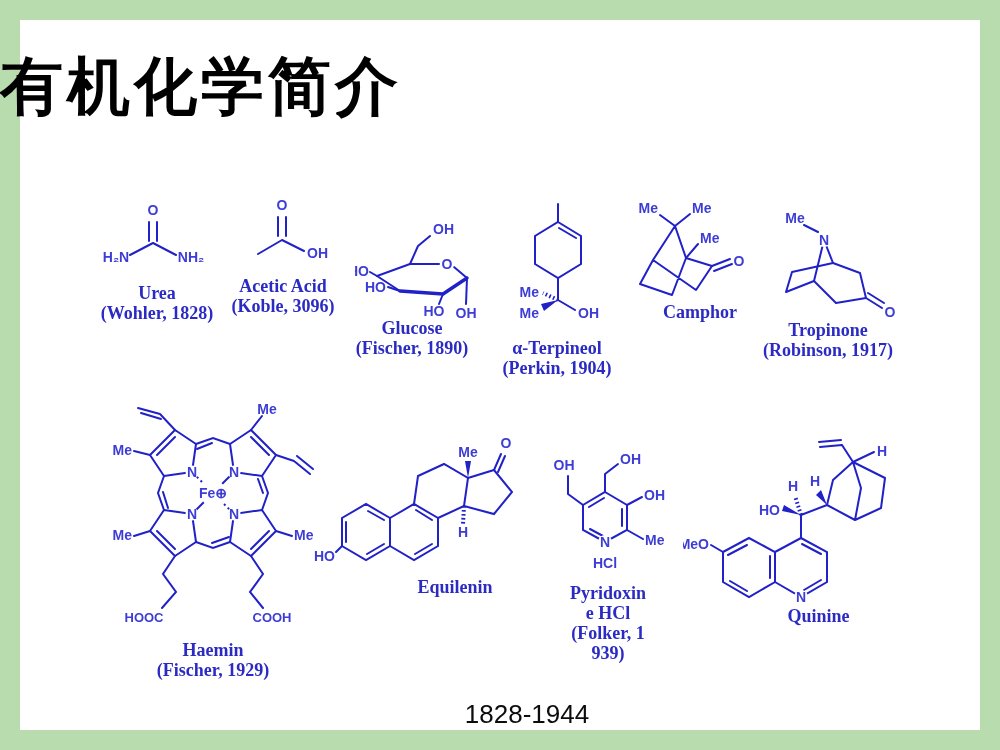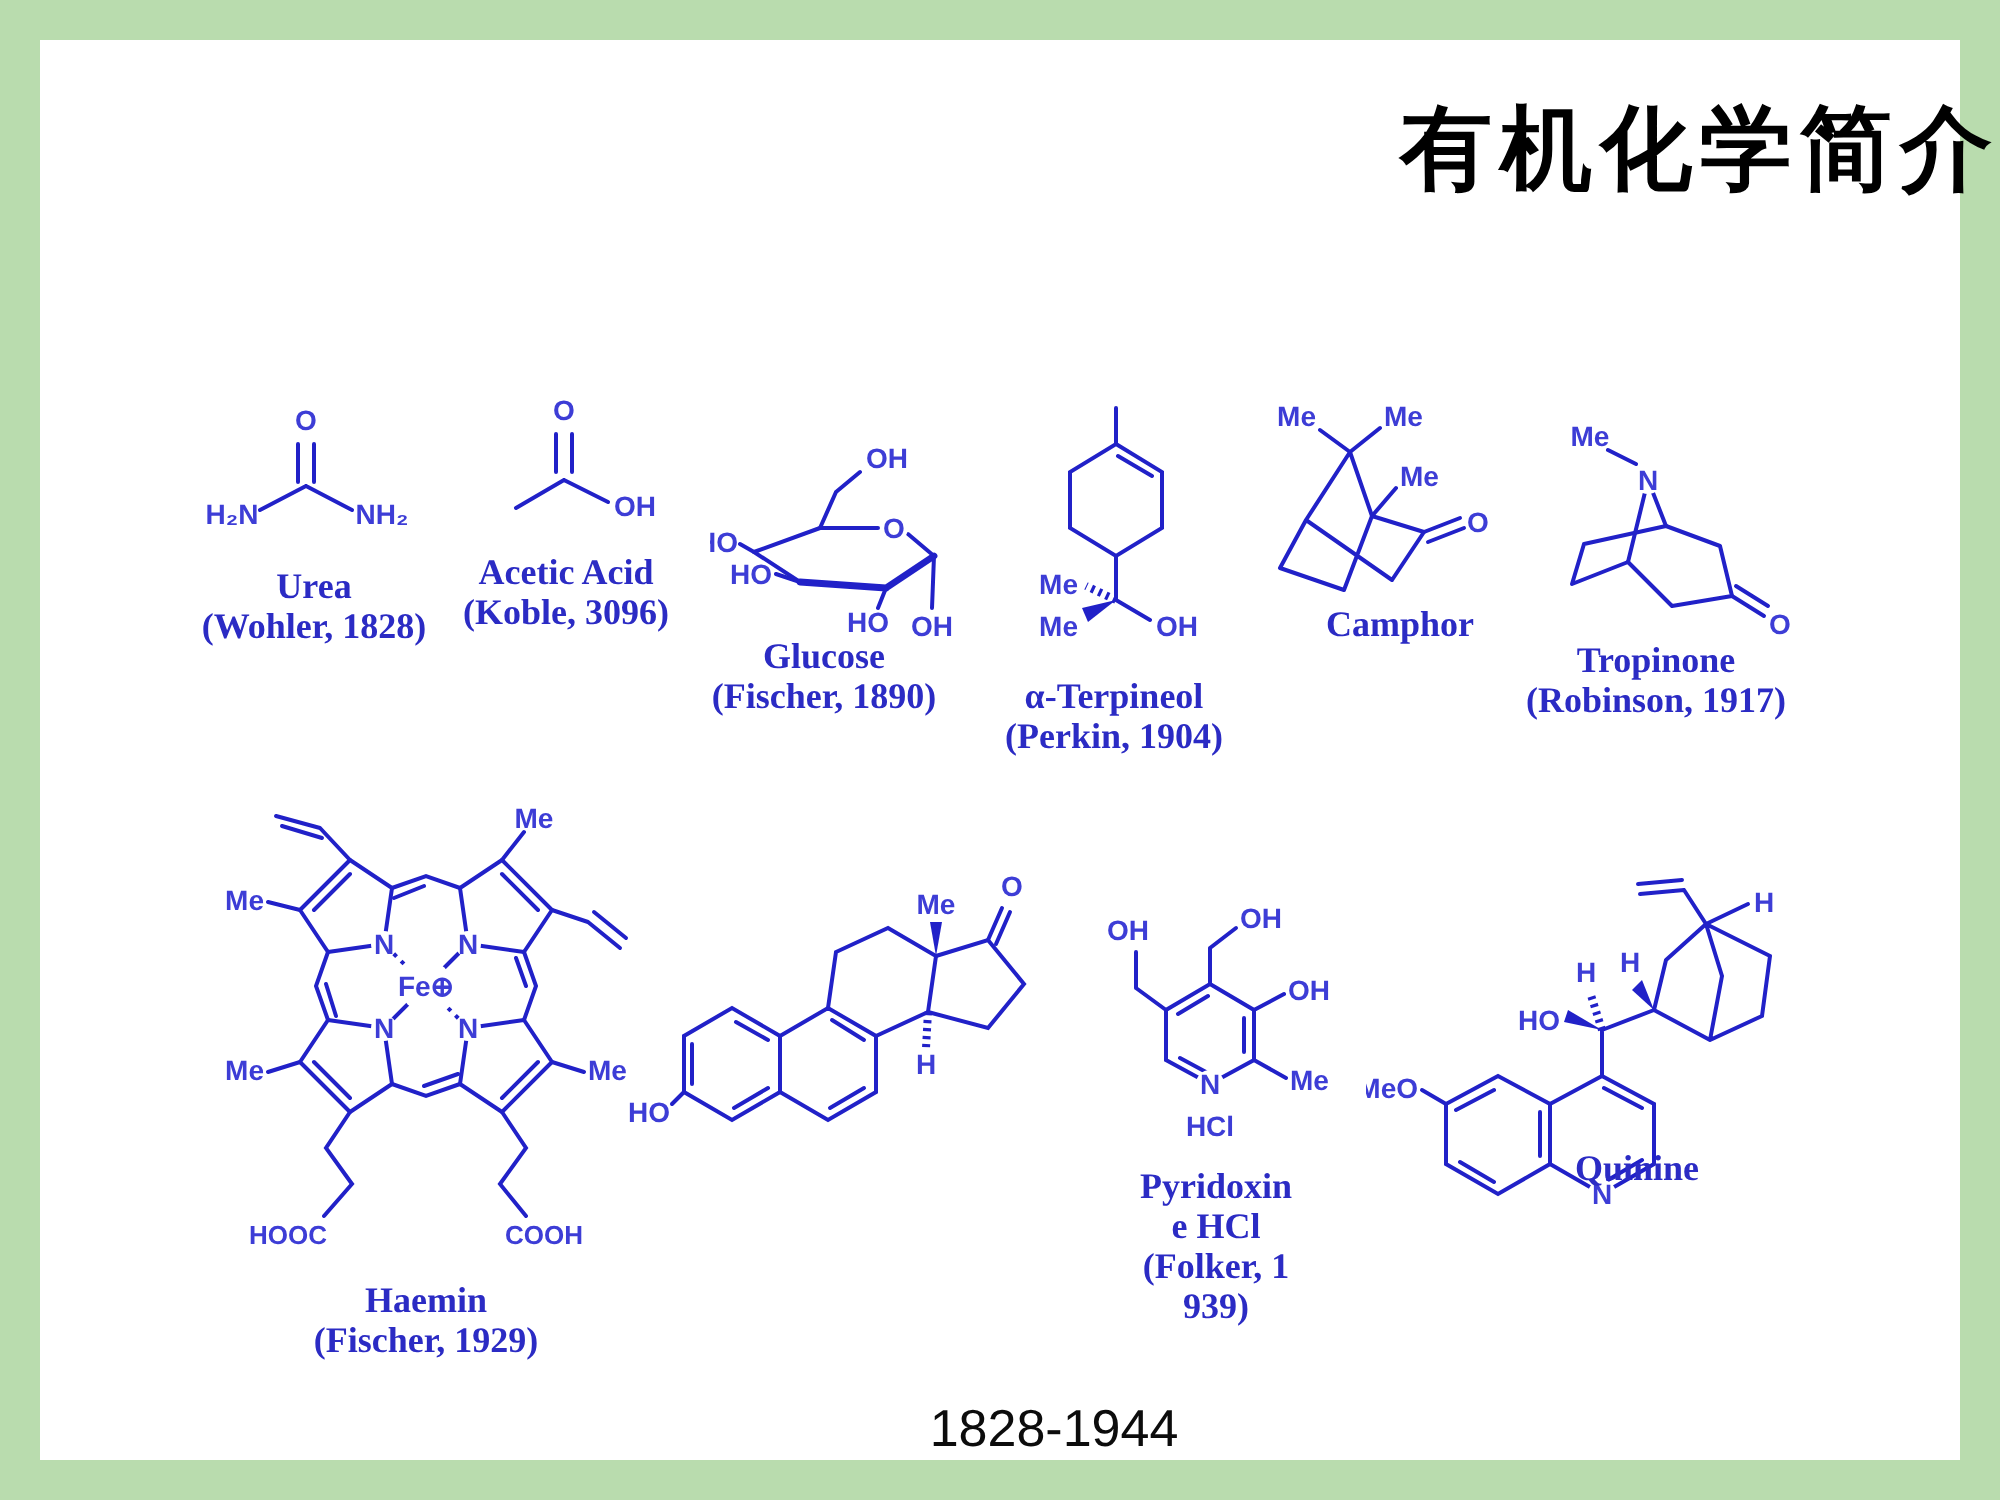--- a/index.html
+++ b/index.html
@@ -1,18 +1,18 @@
 <!DOCTYPE html>
 <html><head>
 <meta charset="utf-8">
 <style>
   html,body{margin:0;padding:0}
   body{width:1000px;height:750px;position:relative;background:#b9dcae;font-family:"Liberation Sans",sans-serif;overflow:hidden}
   .slide{position:absolute;left:20px;top:20px;width:960px;height:710px;background:#ffffff}
-  .title{position:absolute;left:0;top:44px;width:100%;text-align:right;font-weight:bold;font-size:46px;color:#000;letter-spacing:4px;font-family:"Liberation Sans",sans-serif}
+  .title{position:absolute;left:0;top:44px;width:100%;text-align:left;font-weight:bold;font-size:63px;color:#000;letter-spacing:4px;font-family:"Liberation Sans",sans-serif}
   .fig{position:absolute}
   .cap{position:absolute;text-align:center;font-family:"Liberation Serif",serif;font-weight:bold;font-size:18px;color:#2b2bc4;line-height:1.12}
   .cap.narrow{word-break:break-all}
   .footer{position:absolute;top:699px;left:427px;width:200px;text-align:center;font-weight:normal;font-size:26px;color:#0c0c0c}
   .bond{stroke:#2121c8;stroke-width:2;fill:none;stroke-linecap:round}
   .bold{stroke-width:3.4}
   .hash{stroke:#2121c8;stroke-width:4;fill:none;stroke-dasharray:1.6,2.4}
   .dot{stroke:#2121c8;stroke-width:2;fill:none;stroke-dasharray:2,3.2}
   .wedge{fill:#2121c8;stroke:none}
   .al{font-family:"Liberation Sans",sans-serif;font-weight:bold;font-size:14px;fill:#3d3dd6}
@@ -168,20 +168,21 @@
     <path d="M95,124 L112,114 M112,90 L96,80"></path>
   </g>
   <polygon class="wedge" points="148,48 145,31 151,31"></polygon>
   <path class="hash" d="M144,76 L143,94"></path>
   <text class="al" x="148" y="27" text-anchor="middle">Me</text>
   <text class="al" x="186" y="18" text-anchor="middle">O</text>
   <text class="al" x="143" y="107" text-anchor="middle">H</text>
   <text class="al" x="15" y="131" text-anchor="end">HO</text>
 </svg>
 <div class="cap" style="left:365px;top:577px;width:180px">
+  <div>Equilenin</div>
 </div>
 
 <svg class="fig" style="left:550px;top:442px" width="130" height="140" viewBox="0 0 130 140">
   <g class="bond">
     <path d="M55,50 L77,63 L77,88 L55,100 L33,88 L33,63 Z"></path>
     <path d="M55,50 L55,32 M55,32 L68,22"></path>
     <path d="M33,63 L18,52 M18,52 L18,34"></path>
     <path d="M77,63 L92,55 M77,88 L93,97"></path>
     <path d="M54,56 L39,65 M72,67 L72,84 M53,94 L40,87"></path>
   </g>
@@ -213,17 +214,17 @@
   <polygon class="wedge" points="144,87 133,77 138,72"></polygon>
   <path class="hash" d="M118,97 L112,78"></path>
   <circle class="mask" cx="118" cy="179" r="7"></circle>
   <text class="al" x="26" y="131" text-anchor="end">MeO</text>
   <text class="al" x="97" y="97" text-anchor="end">HO</text>
   <text class="al" x="110" y="73" text-anchor="middle">H</text>
   <text class="al" x="132" y="68" text-anchor="middle">H</text>
   <text class="al" x="194" y="38" text-anchor="start">H</text>
   <text class="al" x="118" y="184" text-anchor="middle">N</text>
 </svg>
-<div class="cap" style="left:731px;top:574px;width:175px">
+<div class="cap" style="left:731px;top:606px;width:175px">
   <div>Quinine</div>
 </div>
 
 <div class="footer">1828-1944</div>
 
 </body></html>

